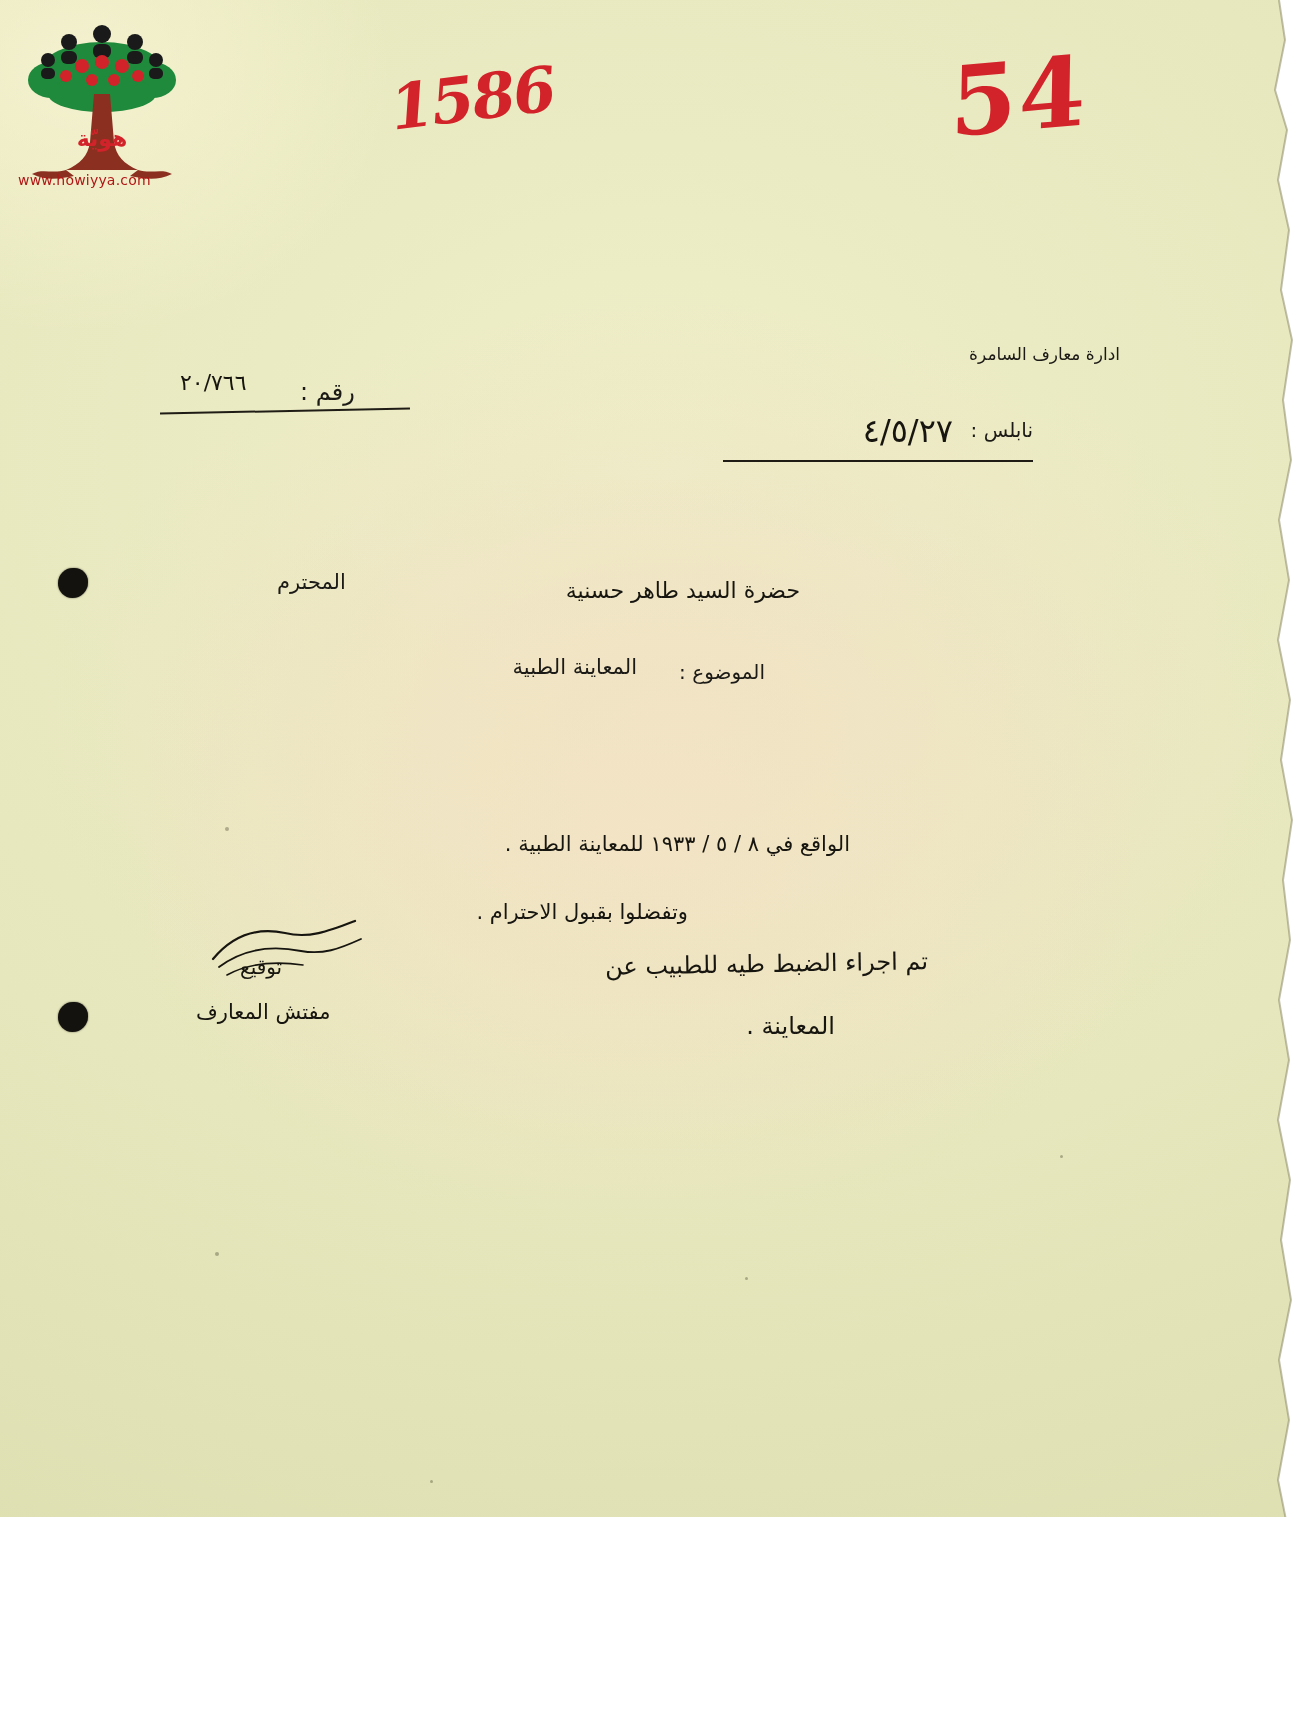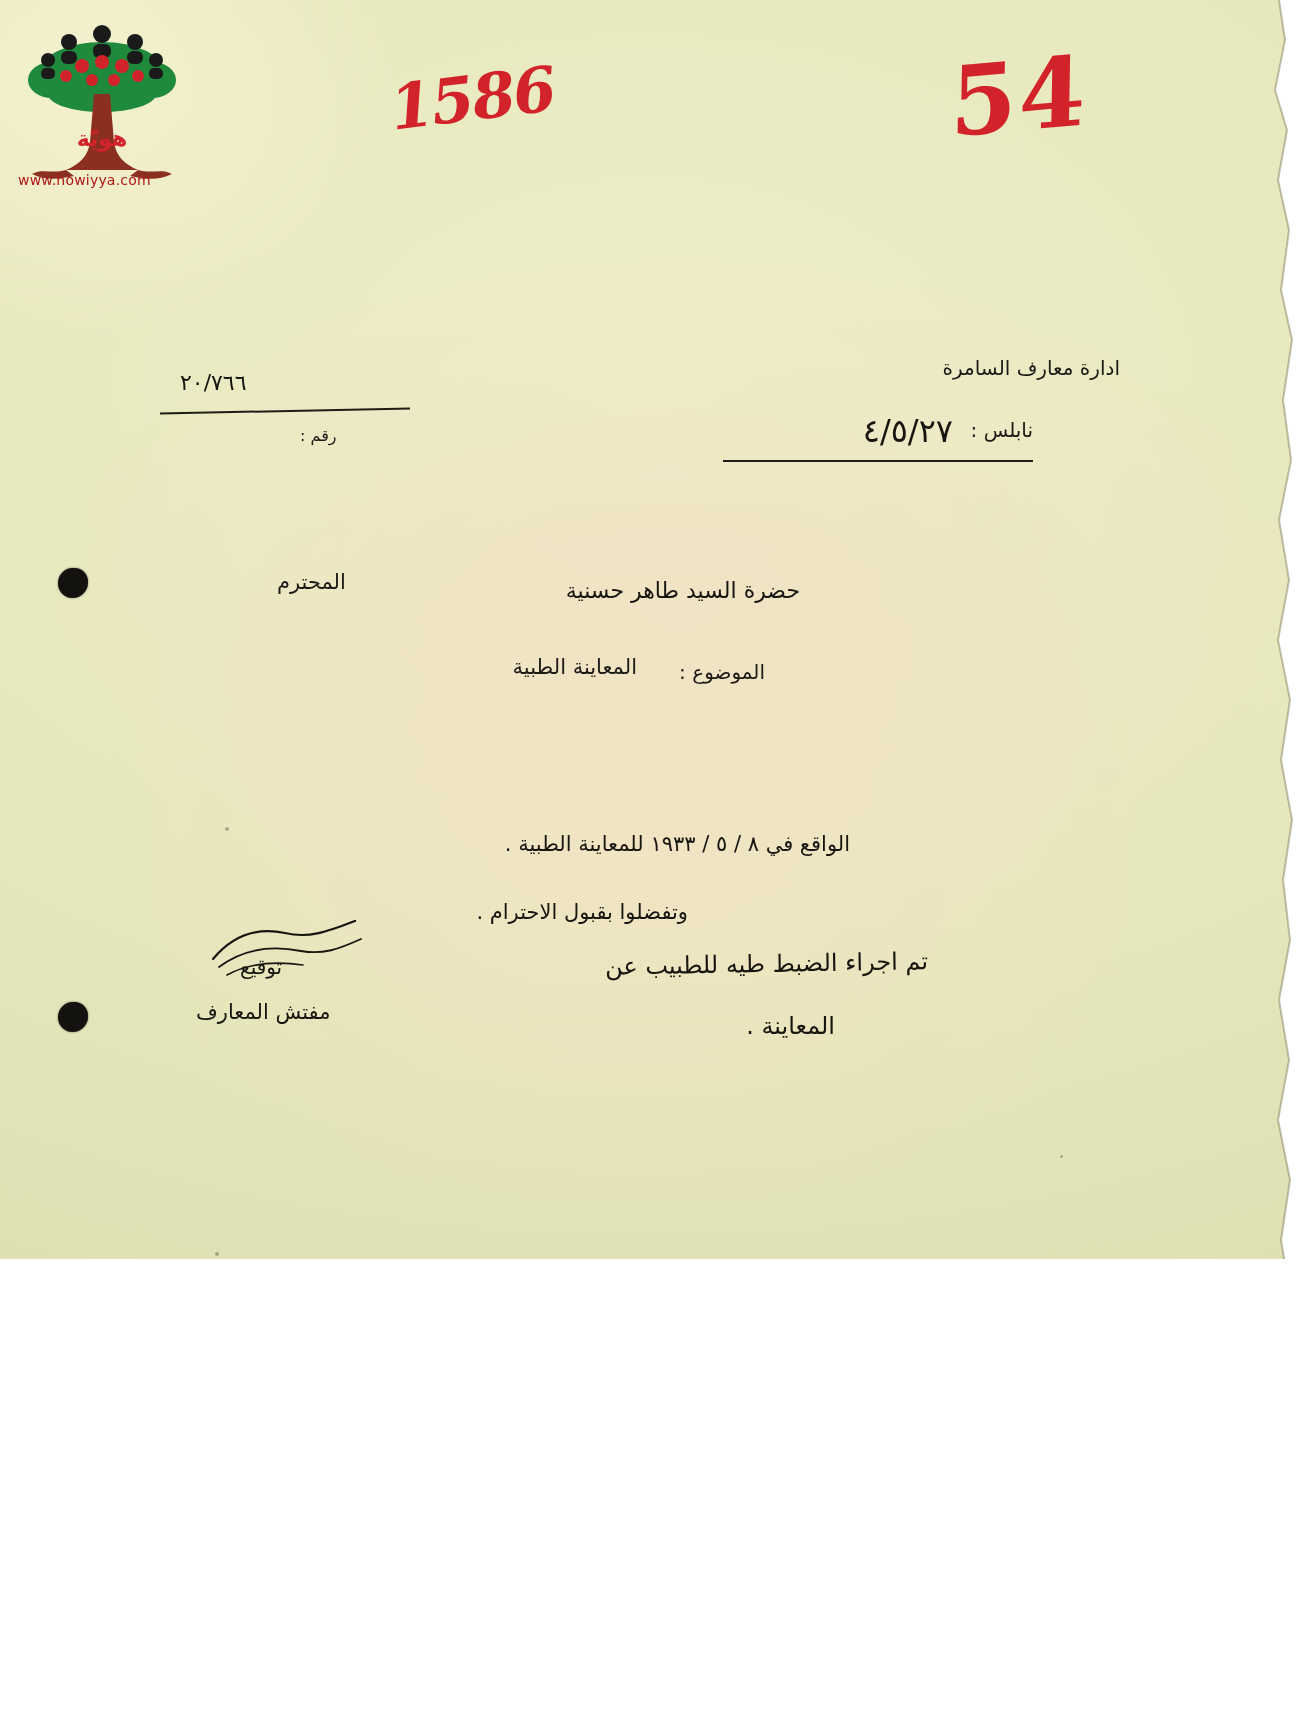--- a/index.html
+++ b/index.html
@@ -6,21 +6,21 @@
     margin: 0;
     padding: 0;
     background: #ffffff;
   }
   body {
     font-family: "DejaVu Sans", sans-serif;
   }
   .page {
     position: relative;
     width: 1305px;
-    height: 1259px;
+    height: 1517px;
     overflow: hidden;
     background: #5eead4;
   }
   
   .paper {
     position: absolute;
     inset: 0;
     background:
       radial-gradient(ellipse 70% 40% at 52% 48%, rgba(240,226,196,0.85) 0%, rgba(240,226,196,0.0) 70%),
       radial-gradient(ellipse 120% 80% at 50% 30%, rgba(238,238,200,1) 0%, rgba(230,231,188,1) 60%, rgba(222,224,178,1) 100%);
@@ -173,27 +173,27 @@
     </svg>
   </div>
   <div class="logo-url">www.howiyya.com</div>
 
   <div class="red-num" id="num-1586">1586</div>
   <div class="red-num" id="num-54">54</div>
 
   <div class="punch" style="left:58px; top:568px;"></div>
   <div class="punch" style="left:58px; top:1002px;"></div>
 
-  <div class="ink" style="right:185px; top:356px; font-size:20px; letter-spacing:1px;">ادارة معارف السامرة</div>
+  <div class="ink" style="right:185px; top:344px; font-size:17px; letter-spacing:1px;">ادارة معارف السامرة</div>
 
   <div class="ink" style="right:272px; top:418px; font-size:20px; letter-spacing:2px;">نابلس :</div>
   <div class="ink hand" style="right:352px; top:412px; font-size:32px; letter-spacing:3px;">٤/٥/٢٧</div>
   <div class="ul" style="right:272px; top:460px; width:310px;"></div>
 
-  <div class="ink" style="left:300px; top:378px; font-size:16px; letter-spacing:2px;margin-top:48px;">رقم :</div>
+  <div class="ink" style="left:300px; top:378px; font-size:24px; letter-spacing:2px;">رقم :</div>
   <div class="ink hand" style="left:180px; top:370px; font-size:22px; letter-spacing:2px;">٢٠/٧٦٦</div>
   <div class="ul" style="left:160px; top:410px; width:250px; transform:rotate(-1.2deg);"></div>
 
   <div class="ink hand" style="right:505px; top:578px; font-size:22px; letter-spacing:1px;">حضرة السيد طاهر حسنية</div>
   <div class="ink" style="left:277px; top:570px; font-size:21px; letter-spacing:1px;">المحترم</div>
 
   <div class="ink" style="right:540px; top:660px; font-size:20px; letter-spacing:1px;">الموضوع :</div>
   <div class="ink" style="right:668px; top:655px; font-size:21px; letter-spacing:1px;">المعاينة الطبية</div>
 
   <div class="ink hand" style="right:455px; top:832px; font-size:21px; letter-spacing:0.5px;margin-left:44px;">الواقع في ٨ / ٥ / ١٩٣٣    للمعاينة الطبية .</div>

